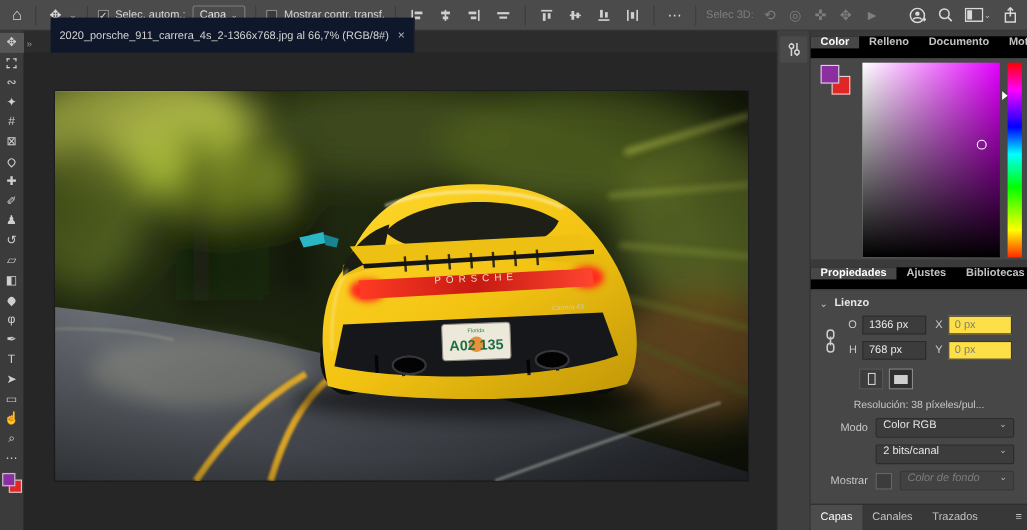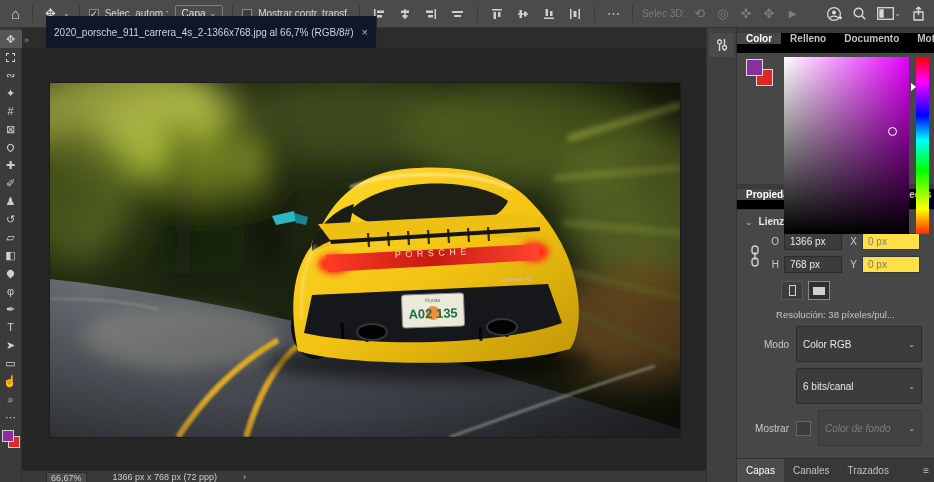--- a/index.html
+++ b/index.html
@@ -105,22 +105,22 @@
   input.fld:disabled, input.fld.off { background:#fde047; color:#7d7d7d; border-color:#383838; }
   .orient { display:flex; gap:5px; padding:2px 0 4px 44px; }
   .obtn { width:22px; height:19px; background:#3d3d3d; border:1px solid #5a5a5a; display:flex;
     align-items:center; justify-content:center; }
   .obtn.active { background:#2f2f2f; border-color:#8a8a8a; }
   .oport { width:7px; height:11px; border:1px solid #cfcfcf; }
   .oland { width:12px; height:8px; border:1px solid #cfcfcf; background:#cfcfcf; }
   .resline { text-align:center; color:#c6c6c6; padding:5px 0 6px; font-size:9.5px; }
   .modrow { display:flex; align-items:center; gap:7px; padding:0 12px 6px 18px; }
   .modrow .ml { width:34px; text-align:right; color:#c9c9c9; }
-  .psel { flex:1; height:36px; background:#3c3c3c; border:1px solid #2c2c2c; border-radius:2px;
-    display:flex; align-items:center; padding:0 6px; color:#e6e6e6; }
+  .psel { flex:1; height:18px; background:#3c3c3c; border:1px solid #2c2c2c; border-radius:2px;
+    display:flex; padding:0 6px; color:#e6e6e6; }
   .psel .sv { flex:1; font-size:10px; }
   .psel.off { color:#7d7d7d; background:#424242; border-color:#383838;font-style:italic; }
   .psel.off .sv { color:#7d7d7d; }
   .fillswatch { width:15px; height:15px; background:#3c3c3c; border:1px solid #666; }
   .spacer { flex:1; background:#474747; }
 
   
   .btabs { height:24px; flex:0 0 24px; background:#383838; display:flex; align-items:stretch; border-top:1px solid #2e2e2e; }
   .btabs .ptab.active { background:#4c4c4c; }
 </style>
@@ -461,25 +461,20 @@
 
               <path d="M300,104 C340,88 420,86 462,106" stroke="#fff8d8" stroke-width="3" fill="none" opacity="0.5" filter="url(#b1)"></path>
               <path d="M252,236 C250,202 256,176 266,162" stroke="#fff0b0" stroke-width="2.5" fill="none" opacity="0.4" filter="url(#b1)"></path>
             </g>
 
             <rect width="630" height="354" fill="url(#vign)"></rect>
           </svg>
         </div>
       </div>
 
-      <div class="statusbar">
-        <span class="zoomfield">66,67%</span>
-        <span>1366 px x 768 px (72 ppp)</span>
-        <span>›</span>
-      </div>
     </div>
 
     <div class="dockstrip">
       <div class="dockbtn">
         <svg class="mini" width="14" height="14" viewBox="0 0 14 14">
           <line x1="4.5" y1="1" x2="4.5" y2="13" stroke="#d6d6d6" stroke-width="1.4"></line>
           <line x1="9.5" y1="1" x2="9.5" y2="13" stroke="#d6d6d6" stroke-width="1.4"></line>
           <circle cx="4.5" cy="4" r="2" fill="#404040" stroke="#d6d6d6" stroke-width="1.3"></circle>
           <circle cx="9.5" cy="9.5" r="2" fill="#404040" stroke="#d6d6d6" stroke-width="1.3"></circle>
         </svg>
@@ -556,21 +551,21 @@
         <div class="modrow">
           <span class="ml">Modo</span>
           <span class="psel">
             <span class="sv">Color RGB</span>
             <span class="chev">⌄</span>
           </span>
         </div>
         <div class="modrow">
           <span class="ml"></span>
           <span class="psel">
-            <span class="sv">6 bits/canal</span>
+            <span class="sv">2 bits/canal</span>
             <span class="chev">⌄</span>
           </span>
         </div>
         <div class="modrow">
           <span class="ml dim">Mostrar</span>
           <span class="fillswatch"></span>
           <span class="psel off">
             <span class="sv">Color de fondo</span>
             <span class="chev">⌄</span>
           </span>

